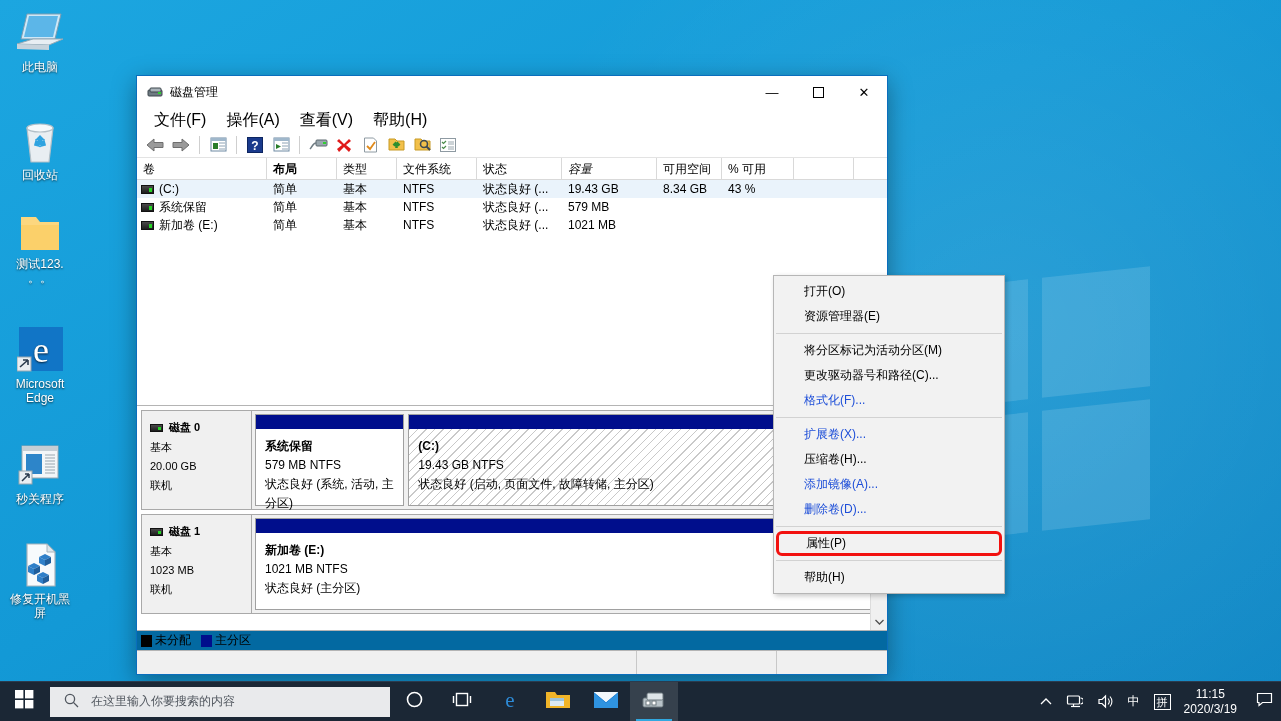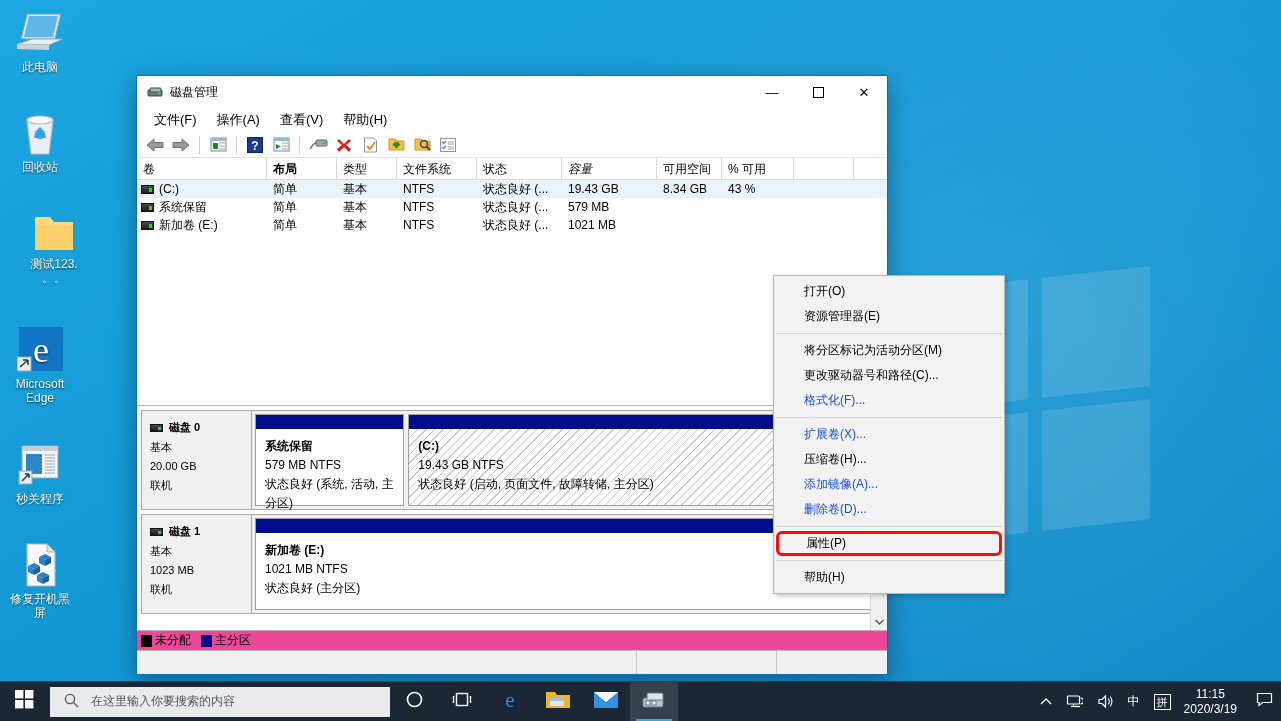--- a/index.html
+++ b/index.html
@@ -53,21 +53,21 @@
   #titlebar .spacer { flex: 1; }
   .wbtn {
     width: 46px; height: 31px; display:flex; align-items:center; justify-content:center;
     font-size: 13px; color: #000; cursor: default;
   }
 
   #menubar {
     height: 24px; flex: 0 0 24px; background: #fff;
     display: flex; align-items: center; padding-left: 8px; gap: 2px;
   }
-  .mitem { font-size: 13px; padding: 3px 9px; color:#000; cursor: default; }
+  .mitem { font-size: 16px; padding: 3px 9px; color:#000; cursor: default; }
 
   #toolbar {
     height: 26px; flex: 0 0 26px; background: #fff;
     display:flex; align-items:center; padding-left: 6px; gap: 2px;
     border-bottom: 1px solid #e3e3e3;
   }
   .tbtn { width: 24px; height: 22px; display:flex; align-items:center; justify-content:center; cursor: default; }
   .tsep { width: 1px; height: 18px; background: #cfcfcf; margin: 0 4px; }
 
   
@@ -113,21 +113,21 @@
   .parts { flex: 1 1 auto; display:flex; background:#f0f0f0; padding: 3px; gap: 4px; }
   .part { border: 1px solid #a0a0a0; background:#fff; display:flex; flex-direction:column; }
   .part .cap { height: 14px; background: #000e8c; flex: 0 0 14px; }
   .part .body { flex: 1 1 auto; padding: 8px 0 0 9px; font-size: 12px; line-height: 19px; color:#000; }
   .part .body b { font-weight: bold; }
   .part.hatch .body {
     background-image: repeating-linear-gradient(135deg, #c9c9c9 0 1px, rgba(255,255,255,0) 1px 6px);
   }
 
   #legend {
-    flex: 0 0 20px; height:20px; background:#ec4899; border-top:1px solid #b4b4b4;
+    flex: 0 0 20px; height:20px; background:#0369a1; border-top:1px solid #b4b4b4;
     display:flex; align-items:center; padding-left: 4px; gap: 4px; font-size: 12px;
   }
   .lgsw { width: 11px; height: 12px; display:inline-block; }
   #statusbar {
     flex: 0 0 24px; background:#f0f0f0; border-top: 1px solid #b4b4b4; display:flex;
   }
   #statusbar .sec { border-right: 1px solid #c8c8c8; }
 
   
   #vscroll {
@@ -191,36 +191,36 @@
         <polygon points="12,4 41,4 36,25 7,25" fill="#5cb6e8"></polygon>
         <polygon points="0,32 16,27 46,27 32,33" fill="#e8eef3" stroke="#97a9b5" stroke-width="1"></polygon>
         <polygon points="0,32 32,33 32,38 0,37" fill="#c7d3dc"></polygon>
       </svg>
     </div>
     <span class="lbl">
         <span style="display:block">此电脑</span>
       </span>
   </div>
 
-  <div class="dicon" style="left:3px; top:108px;">
+  <div class="dicon" style="left:3px; top:116px;">
     <div class="glyph">
       <svg width="40" height="46" viewBox="0 0 40 46">
         <path d="M7 10 L33 10 L29 44 L11 44 Z" fill="#e9eef2" stroke="#b3bfc7" stroke-width="1.2"></path>
         <ellipse cx="20" cy="10" rx="13" ry="4" fill="#f6f9fb" stroke="#b3bfc7" stroke-width="1.2"></ellipse>
         <path d="M20 17 l5 5 h-3 v5 h-4 v-5 h-3 z" fill="#2fa3e0" transform="rotate(120 20 24)"></path>
         <path d="M20 17 l5 5 h-3 v5 h-4 v-5 h-3 z" fill="#2fa3e0" transform="rotate(240 20 24)"></path>
         <path d="M20 17 l5 5 h-3 v5 h-4 v-5 h-3 z" fill="#2fa3e0"></path>
       </svg>
     </div>
     <span class="lbl">
         <span style="display:block">回收站</span>
       </span>
   </div>
 
-  <div class="dicon" style="left:17px; top:205px;">
+  <div class="dicon" style="left:3px; top:205px;">
     <div class="glyph">
       <svg width="44" height="40" viewBox="0 0 44 40">
         <path d="M3 4 h15 l4 5 h19 v28 h-38 z" fill="#fcd77f"></path>
         <path d="M3 12 h38 v25 h-38 z" fill="#fbd06a"></path>
       </svg>
     </div>
     <span class="lbl">
         <span style="display:block">测试123.</span>
         <span style="display:block">。。</span>
       </span>

